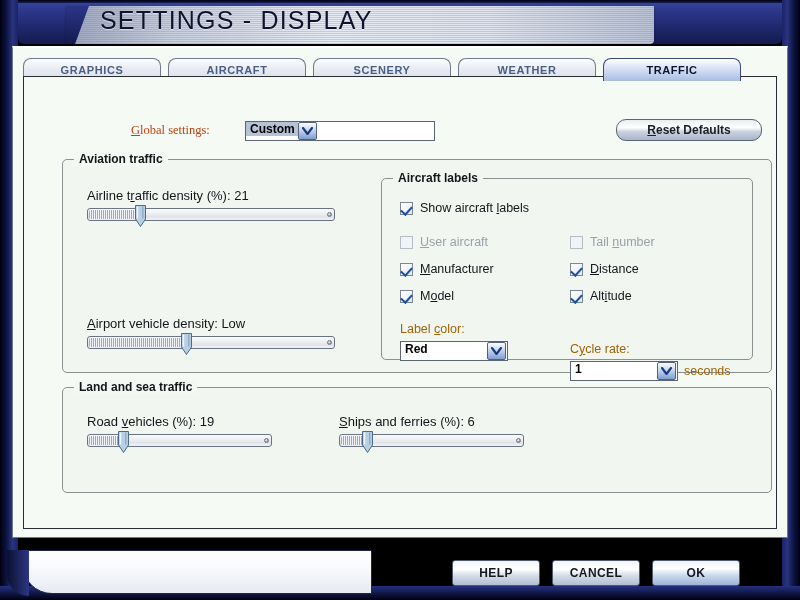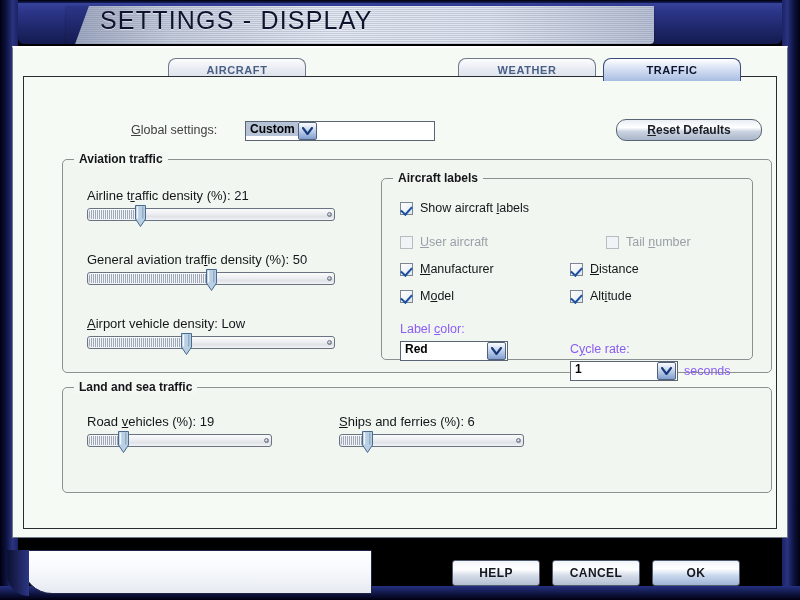--- a/index.html
+++ b/index.html
@@ -106,21 +106,21 @@
     z-index: 5;
     height: 23px;
   }
 
   
   .row-global {
     position: absolute; left: 0; top: 42px; width: 100%; height: 26px;
   }
   .lbl-global {
     position: absolute; left: 107px; top: 4px;
-    font-size: 12.5px; color: #404040;
+    font-size: 12.5px; color: #c2410c; font-family: Liberation Serif, serif;
   }
   .combo {
     position: relative;
     background: #ffffff;
     border: 1px solid #5a6472;
     display: flex; align-items: flex-start;
     height: 20px;
   }
   .combo .val {
     flex: 1; padding-left: 4px;
@@ -229,21 +229,21 @@
     width: 5px; height: 9px;
     border: solid #1b4fa0;
     border-width: 0 2px 2px 0;
     transform: rotate(42deg);
   }
   .chk.disabled { color: #9aa0a8; }
   .chk.disabled .box { border-color: #b6bcc4; background: #f1f4f7; }
   .chk u { text-decoration: underline; }
 
   
-  .small-lbl { font-size: 12.5px; color: #8b5cf6; white-space: nowrap; }
+  .small-lbl { font-size: 12.5px; color: #a16207; white-space: nowrap; }
   .small-lbl u { text-decoration: underline; }
 
   
   .footer-tab {
     position: absolute; left: 22px; bottom: 6px;
     width: 350px; height: 44px;
     background: linear-gradient(180deg,#ffffff 0%, #f7f9fc 45%, #e6eaf1 100%);
     border: 1px solid #20264a;
     border-radius: 0 0 0 30px;
   }
@@ -281,22 +281,28 @@
     <div class="titlebar-navy"></div>
     <div class="titlebar-plate">
       <div class="skew-left"></div>
     </div>
     <div class="title-text">SETTINGS - DISPLAY</div>
   </div>
 
   <div class="dialog">
 
     <div class="tabstrip">
+      <div class="tab" id="tab0" style="left:0px;   width:138px;">
+          <span>GRAPHICS</span>
+        </div>
       <div class="tab" id="tab1" style="left:145px; width:138px;">
           <span>AIRCRAFT</span>
+        </div>
+      <div class="tab" id="tab2" style="left:290px; width:138px;">
+          <span>SCENERY</span>
         </div>
       <div class="tab" id="tab3" style="left:435px; width:138px;">
           <span>WEATHER</span>
         </div>
       <div class="tab active" id="tab4" style="left:580px; width:138px;">
           <span>TRAFFIC</span>
         </div>
     </div>
 
     <div class="dialog-inner">
@@ -330,34 +336,20 @@
             <div class="thumb" style="left:21%">
               <svg width="11" height="22" viewBox="0 0 11 22">
                   <path d="M0.5 0.5 H10.5 V14 L5.5 21.5 L0.5 14 Z" fill="#b9cfe4" stroke="#4a6a8c" stroke-width="1"></path>
                   <path d="M2.5 1.5 V13.5" stroke="#ffffff" stroke-width="1.4" opacity="0.85"></path>
                   <path d="M7.8 1.5 V13.5" stroke="#7f9ab5" stroke-width="1.2" opacity="0.8"></path>
                 </svg>
             </div>
           </div>
         </div>
 
-        <div class="slider-block" style="left:24px; top:92px; width:248px;">
-          <span class="slider-label"><span>General aviation traf</span><u>f</u><span>ic density (%): 50</span></span>
-          <div class="slider">
-            <div class="fill" style="width:50%"></div>
-            <div class="endcap"></div>
-            <div class="thumb" style="left:50%">
-              <svg width="11" height="22" viewBox="0 0 11 22">
-                  <path d="M0.5 0.5 H10.5 V14 L5.5 21.5 L0.5 14 Z" fill="#b9cfe4" stroke="#4a6a8c" stroke-width="1"></path>
-                  <path d="M2.5 1.5 V13.5" stroke="#ffffff" stroke-width="1.4" opacity="0.85"></path>
-                  <path d="M7.8 1.5 V13.5" stroke="#7f9ab5" stroke-width="1.2" opacity="0.8"></path>
-                </svg>
-            </div>
-          </div>
-        </div>
 
         <div class="slider-block" style="left:24px; top:156px; width:248px;">
           <span class="slider-label"><span></span><u>A</u><span>irport vehicle density: Low</span></span>
           <div class="slider">
             <div class="fill" style="width:40%"></div>
             <div class="endcap"></div>
             <div class="thumb" style="left:40%">
               <svg width="11" height="22" viewBox="0 0 11 22">
                   <path d="M0.5 0.5 H10.5 V14 L5.5 21.5 L0.5 14 Z" fill="#b9cfe4" stroke="#4a6a8c" stroke-width="1"></path>
                   <path d="M2.5 1.5 V13.5" stroke="#ffffff" stroke-width="1.4" opacity="0.85"></path>
@@ -372,21 +364,21 @@
 
           <div class="chk on" style="left:18px; top:22px;">
             <span class="box"></span>
             <span><span>Show aircraft </span><u>l</u><span>abels</span></span>
           </div>
 
           <div class="chk disabled" style="left:18px; top:56px;">
             <span class="box"></span>
             <span><span></span><u>U</u><span>ser aircraft</span></span>
           </div>
-          <div class="chk disabled" style="left:188px; top:56px;margin-left:36px;">
+          <div class="chk disabled" style="left:188px; top:56px;">
             <span class="box"></span>
             <span><span>Tail </span><u>n</u><span>umber</span></span>
           </div>
 
           <div class="chk on" style="left:18px; top:83px;">
             <span class="box"></span>
             <span><span></span><u>M</u><span>anufacturer</span></span>
           </div>
           <div class="chk on" style="left:188px; top:83px;">
             <span class="box"></span>

